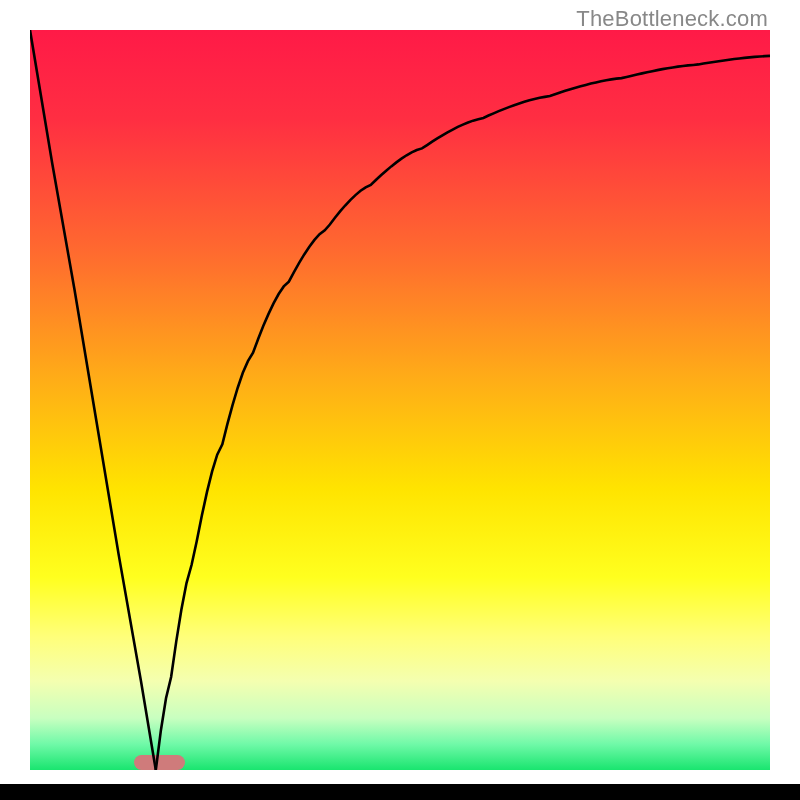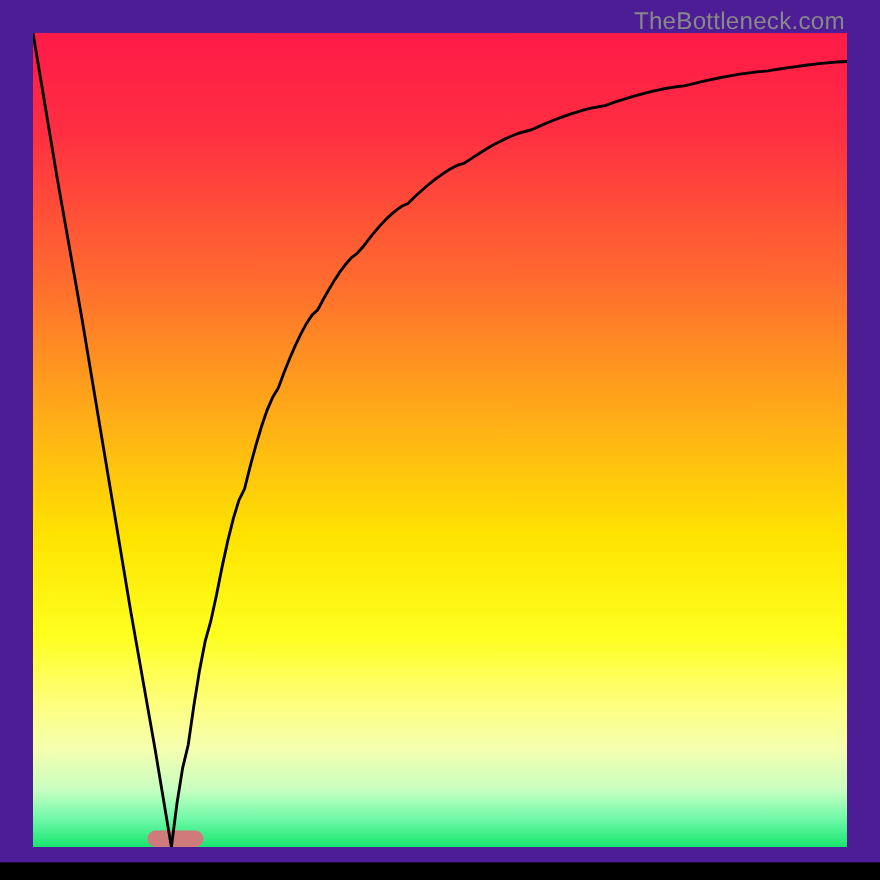--- a/index.html
+++ b/index.html
@@ -8,21 +8,21 @@
     width: 800px;
     height: 800px;
     overflow: hidden;
     background: #000;
     font-family: Arial, Helvetica, sans-serif;
   }
   .frame {
     position: relative;
     width: 800px;
     height: 784px;
-    background: #4c1d95;
+    background: #ffffff;
   }
   .plot-area {
     position: absolute;
     left: 30px;
     top: 30px;
     width: 740px;
     height: 740px;
     overflow: hidden;
   }
   .gradient {

